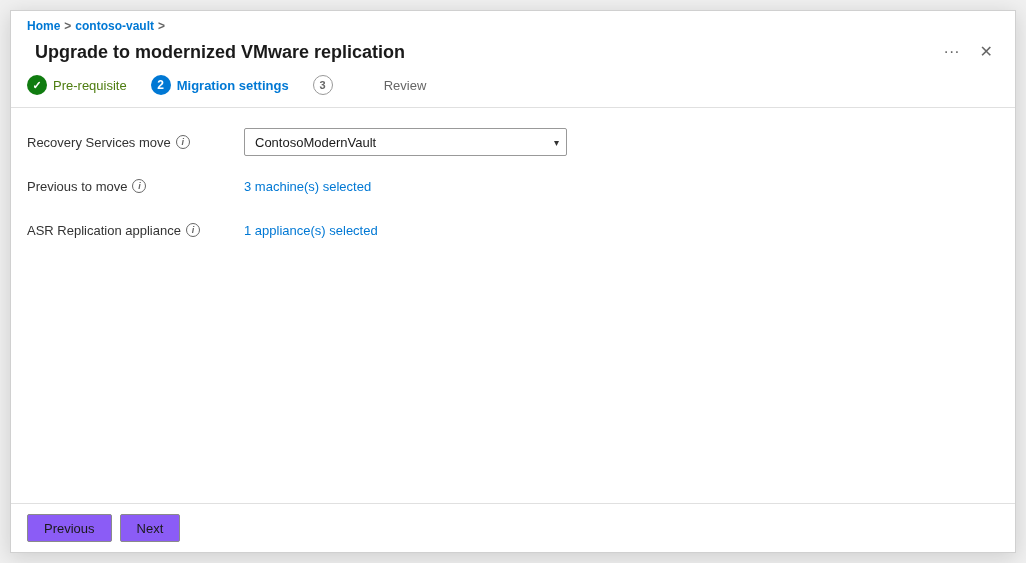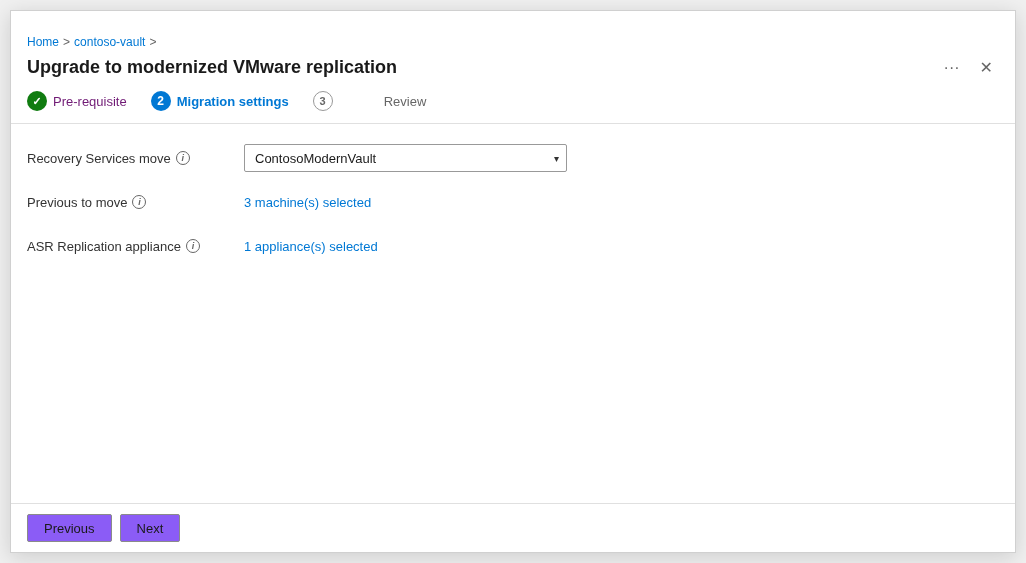--- a/index.html
+++ b/index.html
@@ -23,43 +23,44 @@
       height: 543px;
       background: #fff;
       border: 1px solid #d0d0d0;
       box-shadow: 0 4px 20px rgba(0,0,0,0.15);
       display: flex;
       flex-direction: column;
       position: relative;
     }
 
     .breadcrumb-bar {
-      padding: 24px 16px 4px 16px;
+      padding: 8px 16px 4px 16px;
       display: flex;
       align-items: flex-end;
       gap: 4px;
       border-bottom: none;
+      font-weight: bold;
     }
 
     .breadcrumb-link {
       color: #0078d4;
       cursor: pointer;
       font-size: 12px;
     }
 
     .breadcrumb-separator {
       color: #666;
       font-size: 12px;
     }
 
     .dialog-header {
       display: flex;
-      align-items: flex-start;
+      align-items: center;
       justify-content: space-between;
-      padding: 4px 16px 12px 16px;
+      padding: 4px 16px 12px 24px;
       gap: 32px;
     }
 
     .dialog-title {
       font-size: 18px;
       font-weight: 600;
       color: #1a1a1a;
     }
 
     .header-right {
@@ -135,21 +136,21 @@
       font-size: 13px;
       color: #333;
     }
 
     .step-label.active {
       font-weight: 600;
       color: #0078d4;
     }
 
     .step-label.completed {
-      color: #701a75;
+      color: #4d7c0f;
     }
 
     .step-label.pending {
       color: #666;
       padding-left: 45px;
     }
 
     .content-area {
       flex: 1;
       padding: 20px 16px;

